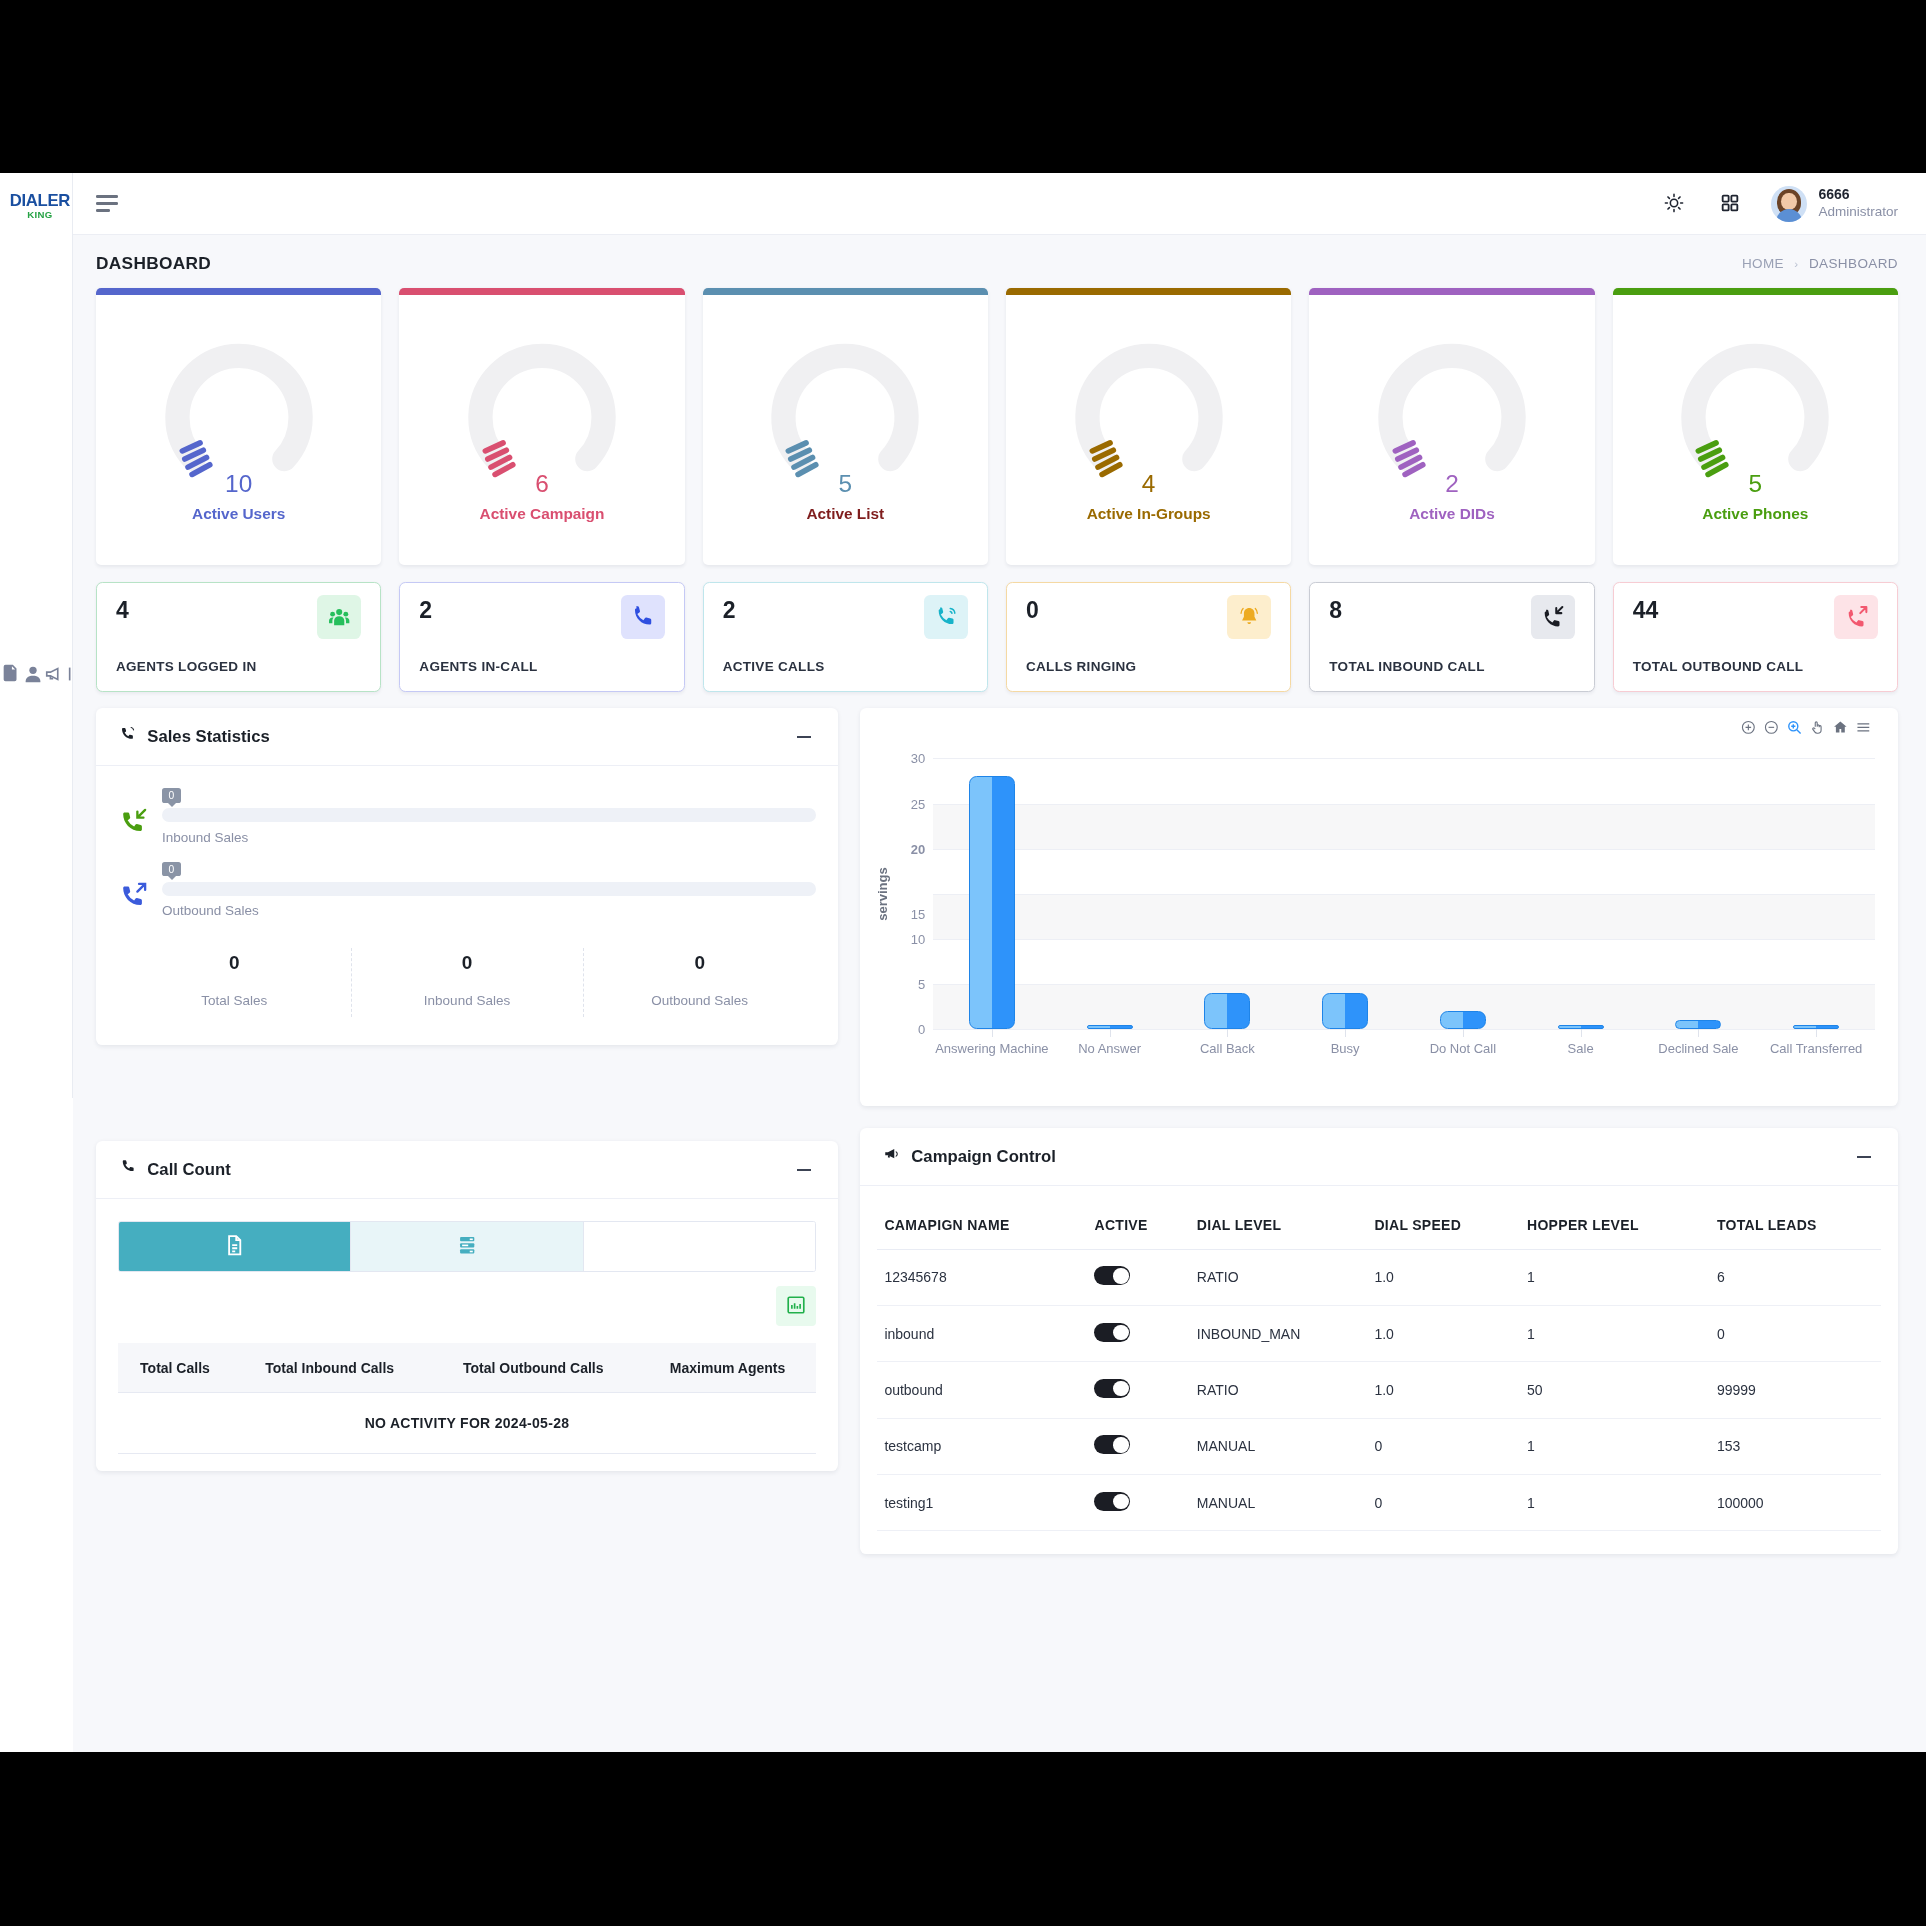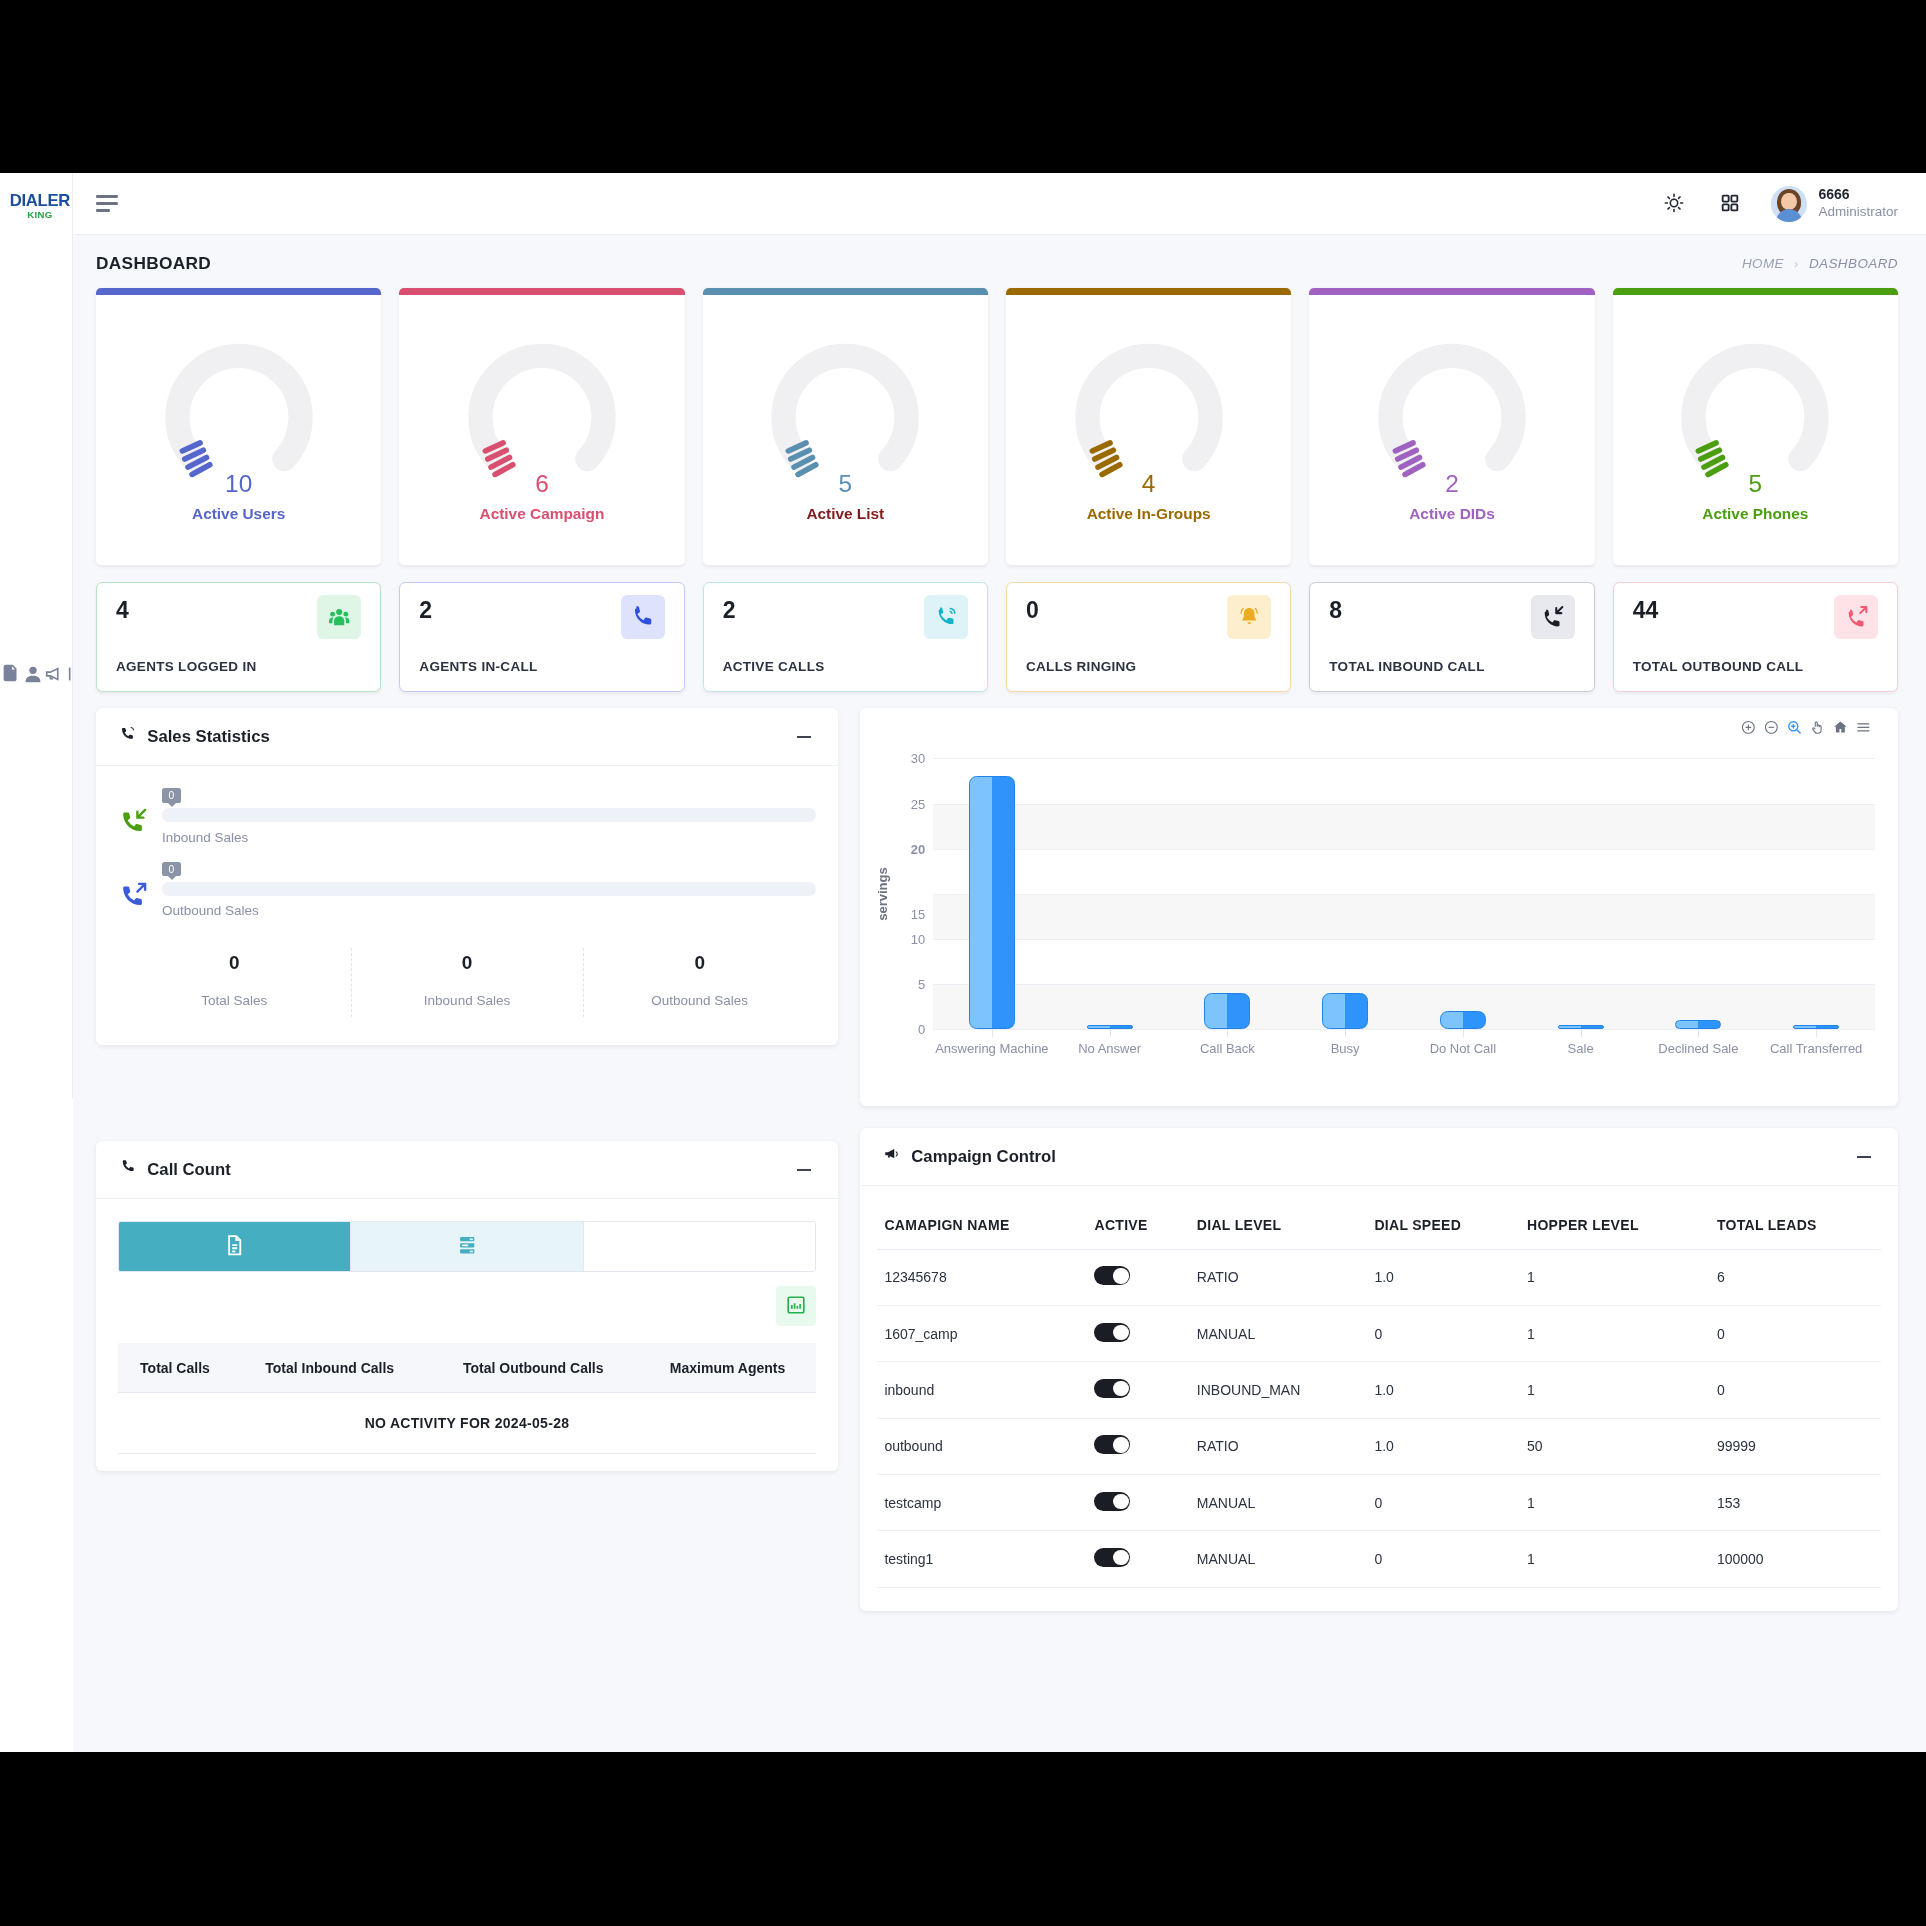--- a/index.html
+++ b/index.html
@@ -62,21 +62,21 @@
   .avatar .hair { position: absolute; left: 5.8px; top: 3.2px; width: 24.4px; height: 26px; border-radius: 50% 50% 45% 45%; background: #6b4327; }
   .avatar .face { position: absolute; left: 10.3px; top: 7.7px; width: 15.4px; height: 17.3px; border-radius: 50%; background: #f2c9a8; }
   .avatar .body { position: absolute; left: 5.1px; bottom: 0; width: 26px; height: 13px; border-radius: 13px 13px 0 0; background: #5b8fd4; }
   .uname { font-size: 14px; font-weight: 700; color: #1f2430; line-height: 1.25; }
   .urole { font-size: 13.5px; color: #8a90a6; line-height: 1.25; }
 
   
   .content { flex: 1; background: #f7f8fb; padding: 18px 28px 26px 23px; }
   .page-head { display: flex; align-items: center; margin-bottom: 14px; }
   .page-title { font-size: 17.3px; font-weight: 700; color: #1b2028; letter-spacing: 0.3px; }
-  .crumb { margin-left: auto; display: flex; align-items: center; gap: 10.3px; font-size: 13.5px; color: #9aa1b5; letter-spacing: 0.4px; font-style: italic; }
+  .crumb { margin-left: auto; display: flex; align-items: center; gap: 10.3px; font-size: 13.5px; color: #9aa1b5; letter-spacing: 0.4px; }
   .crumb .sep { font-size: 11.6px; color: #b9c0d0; }
   .crumb .cur { color: #8a90a6; }
 
   
   .gauge-row { display: flex; gap: 18px; margin-bottom: 16.7px; }
   .gauge-card {
     flex: 1; background: #fff; border-radius: 5.1px;
     box-shadow: 0 1.3px 3.9px rgba(30,40,70,.08);
     border-top: 7px solid #5566cc;
     height: 277px; position: relative;
@@ -792,28 +792,20 @@
                 <tbody id="camp-body">
                     <tr>
                       <td>12345678</td>
                       <td><span class="toggle"></span></td>
                       <td>RATIO</td>
                       <td>1.0</td>
                       <td>1</td>
                       <td>6</td>
                     </tr>
                     <tr>
-                      <td>1607_camp</td>
-                      <td><span class="toggle"></span></td>
-                      <td>MANUAL</td>
-                      <td>0</td>
-                      <td>1</td>
-                      <td>0</td>
-                    </tr>
-                    <tr>
                       <td>inbound</td>
                       <td><span class="toggle"></span></td>
                       <td>INBOUND_MAN</td>
                       <td>1.0</td>
                       <td>1</td>
                       <td>0</td>
                     </tr>
                     <tr>
                       <td>outbound</td>
                       <td><span class="toggle"></span></td>

